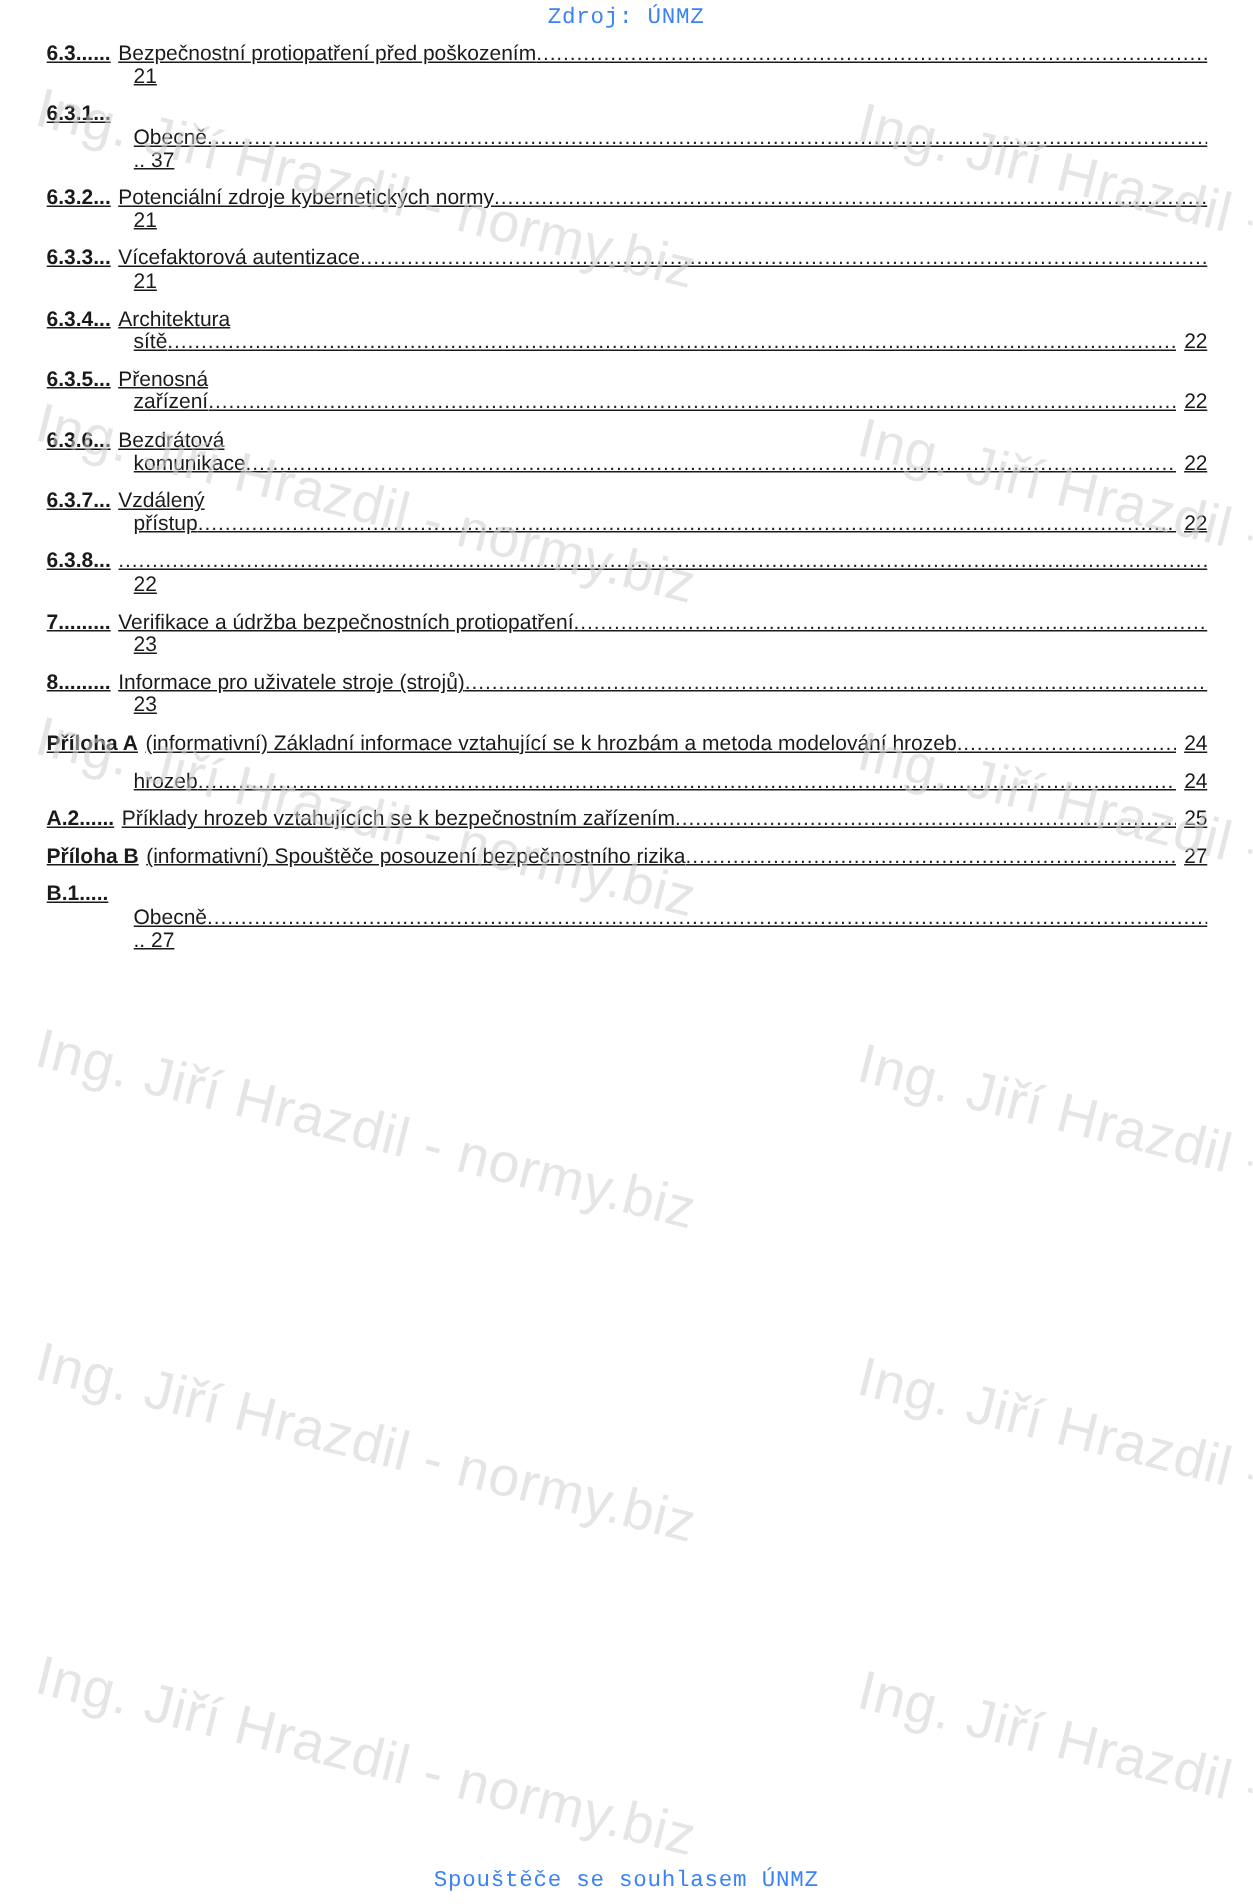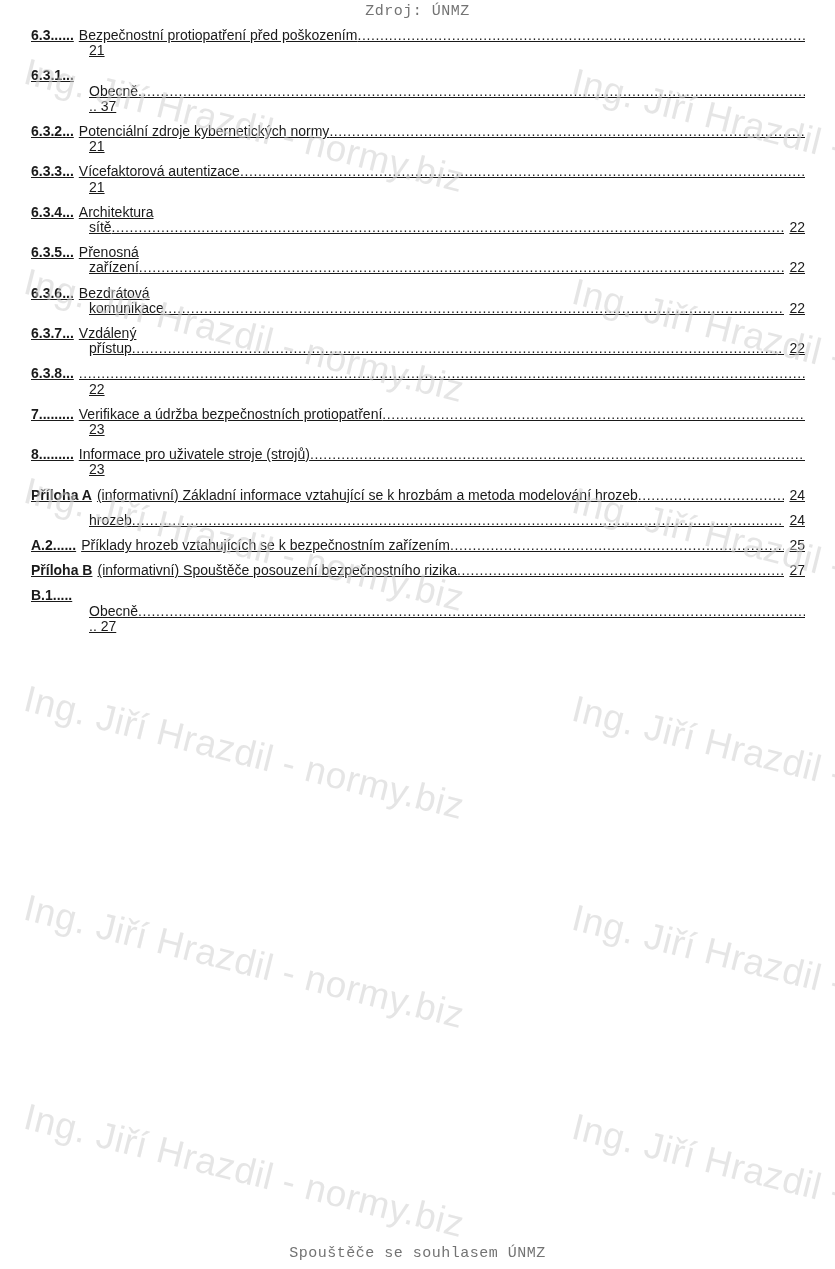--- a/index.html
+++ b/index.html
@@ -11,21 +11,21 @@
     overflow: hidden;
     position: relative;
   }
   .page {
     position: absolute; inset: 0;
     overflow: hidden;
   }
   .mono {
     font-family: "Liberation Mono", "DejaVu Sans Mono", monospace;
     font-size: 15px;
-    color: #737373;
+    color: #3b82f6;
     letter-spacing: 0.5px;
   }
   .hdr {
     position: absolute; top: 3px; left: 0; right: 0;
     text-align: center;
   }
   .ftr {
     position: absolute; top: 1245px; left: 0; right: 0;
     text-align: center;
   }

